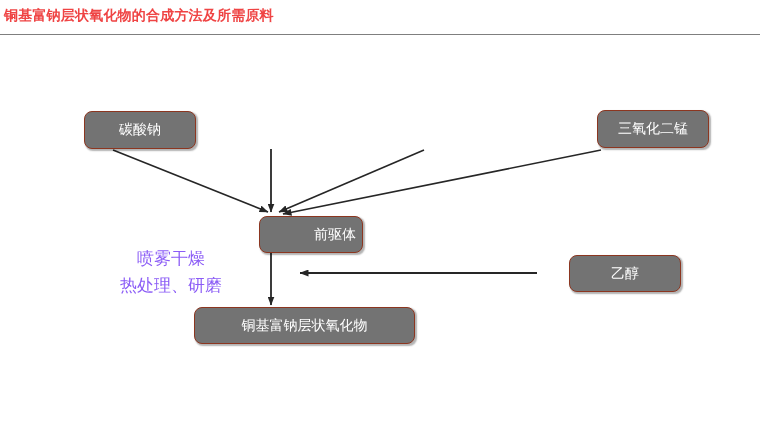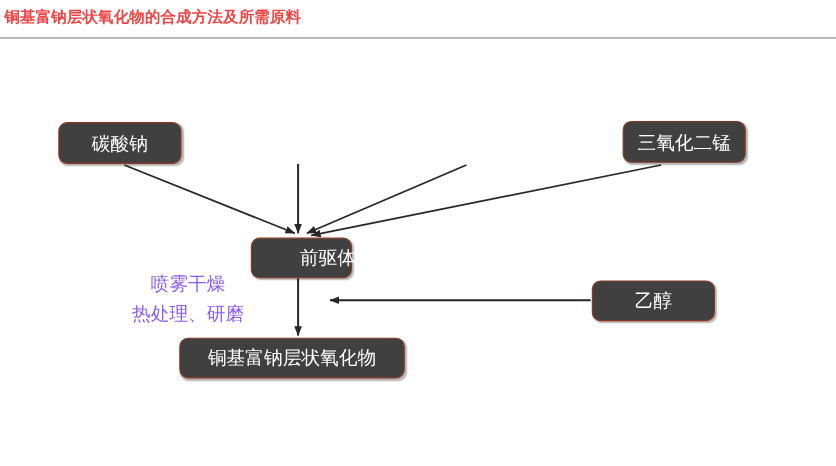--- a/index.html
+++ b/index.html
@@ -50,40 +50,41 @@
     top: 0;
     width: 760px;
     height: 424px;
     pointer-events: none;
   }
 
   
   .node {
     position: absolute;
     box-sizing: border-box;
-    background: #404040;
+    background: #737373;
     border: 1px solid #8C3620;
     border-radius: 8px;
     color: #ffffff;
-    font-size: 17px;
+    font-size: 14px;
     display: flex;
     align-items: center;
     justify-content: center;
     white-space: nowrap;
     box-shadow: 1.5px 1.5px 1.5px rgba(0,0,0,0.30);
     z-index: 3;
+    margin-left: 31px;
   }
 
   .node-sodium-carbonate { left: 53px;  top: 111px; width: 112px; height: 38px; }
   .node-copper-oxide     { left: 222px; top: 110px; width: 99px;  height: 38px; }
   .node-iron-oxide       { left: 392px; top: 110px; width: 106px; height: 38px; }
   .node-manganese-oxide  { left: 566px; top: 110px; width: 112px; height: 38px; }
-  .node-precursor        { left: 228px; top: 216px; width: 92px;  height: 37px; padding-left: 48px; }
+  .node-precursor        { left: 228px; top: 216px; width: 104px;  height: 37px; padding-left: 48px; }
   .node-ethanol          { left: 538px; top: 255px; width: 112px; height: 37px; }
-  .node-product          { left: 163px; top: 307px; width: 205px; height: 37px; }
+  .node-product          { left: 163px; top: 307px; width: 221px; height: 37px; }
 
   
   .process-label {
     position: absolute;
     font-size: 17px;
     color: #8b5cf6;
     white-space: nowrap;
     z-index: 2;
   }
   .process-label-1 { left: 137px; top: 247px; }

